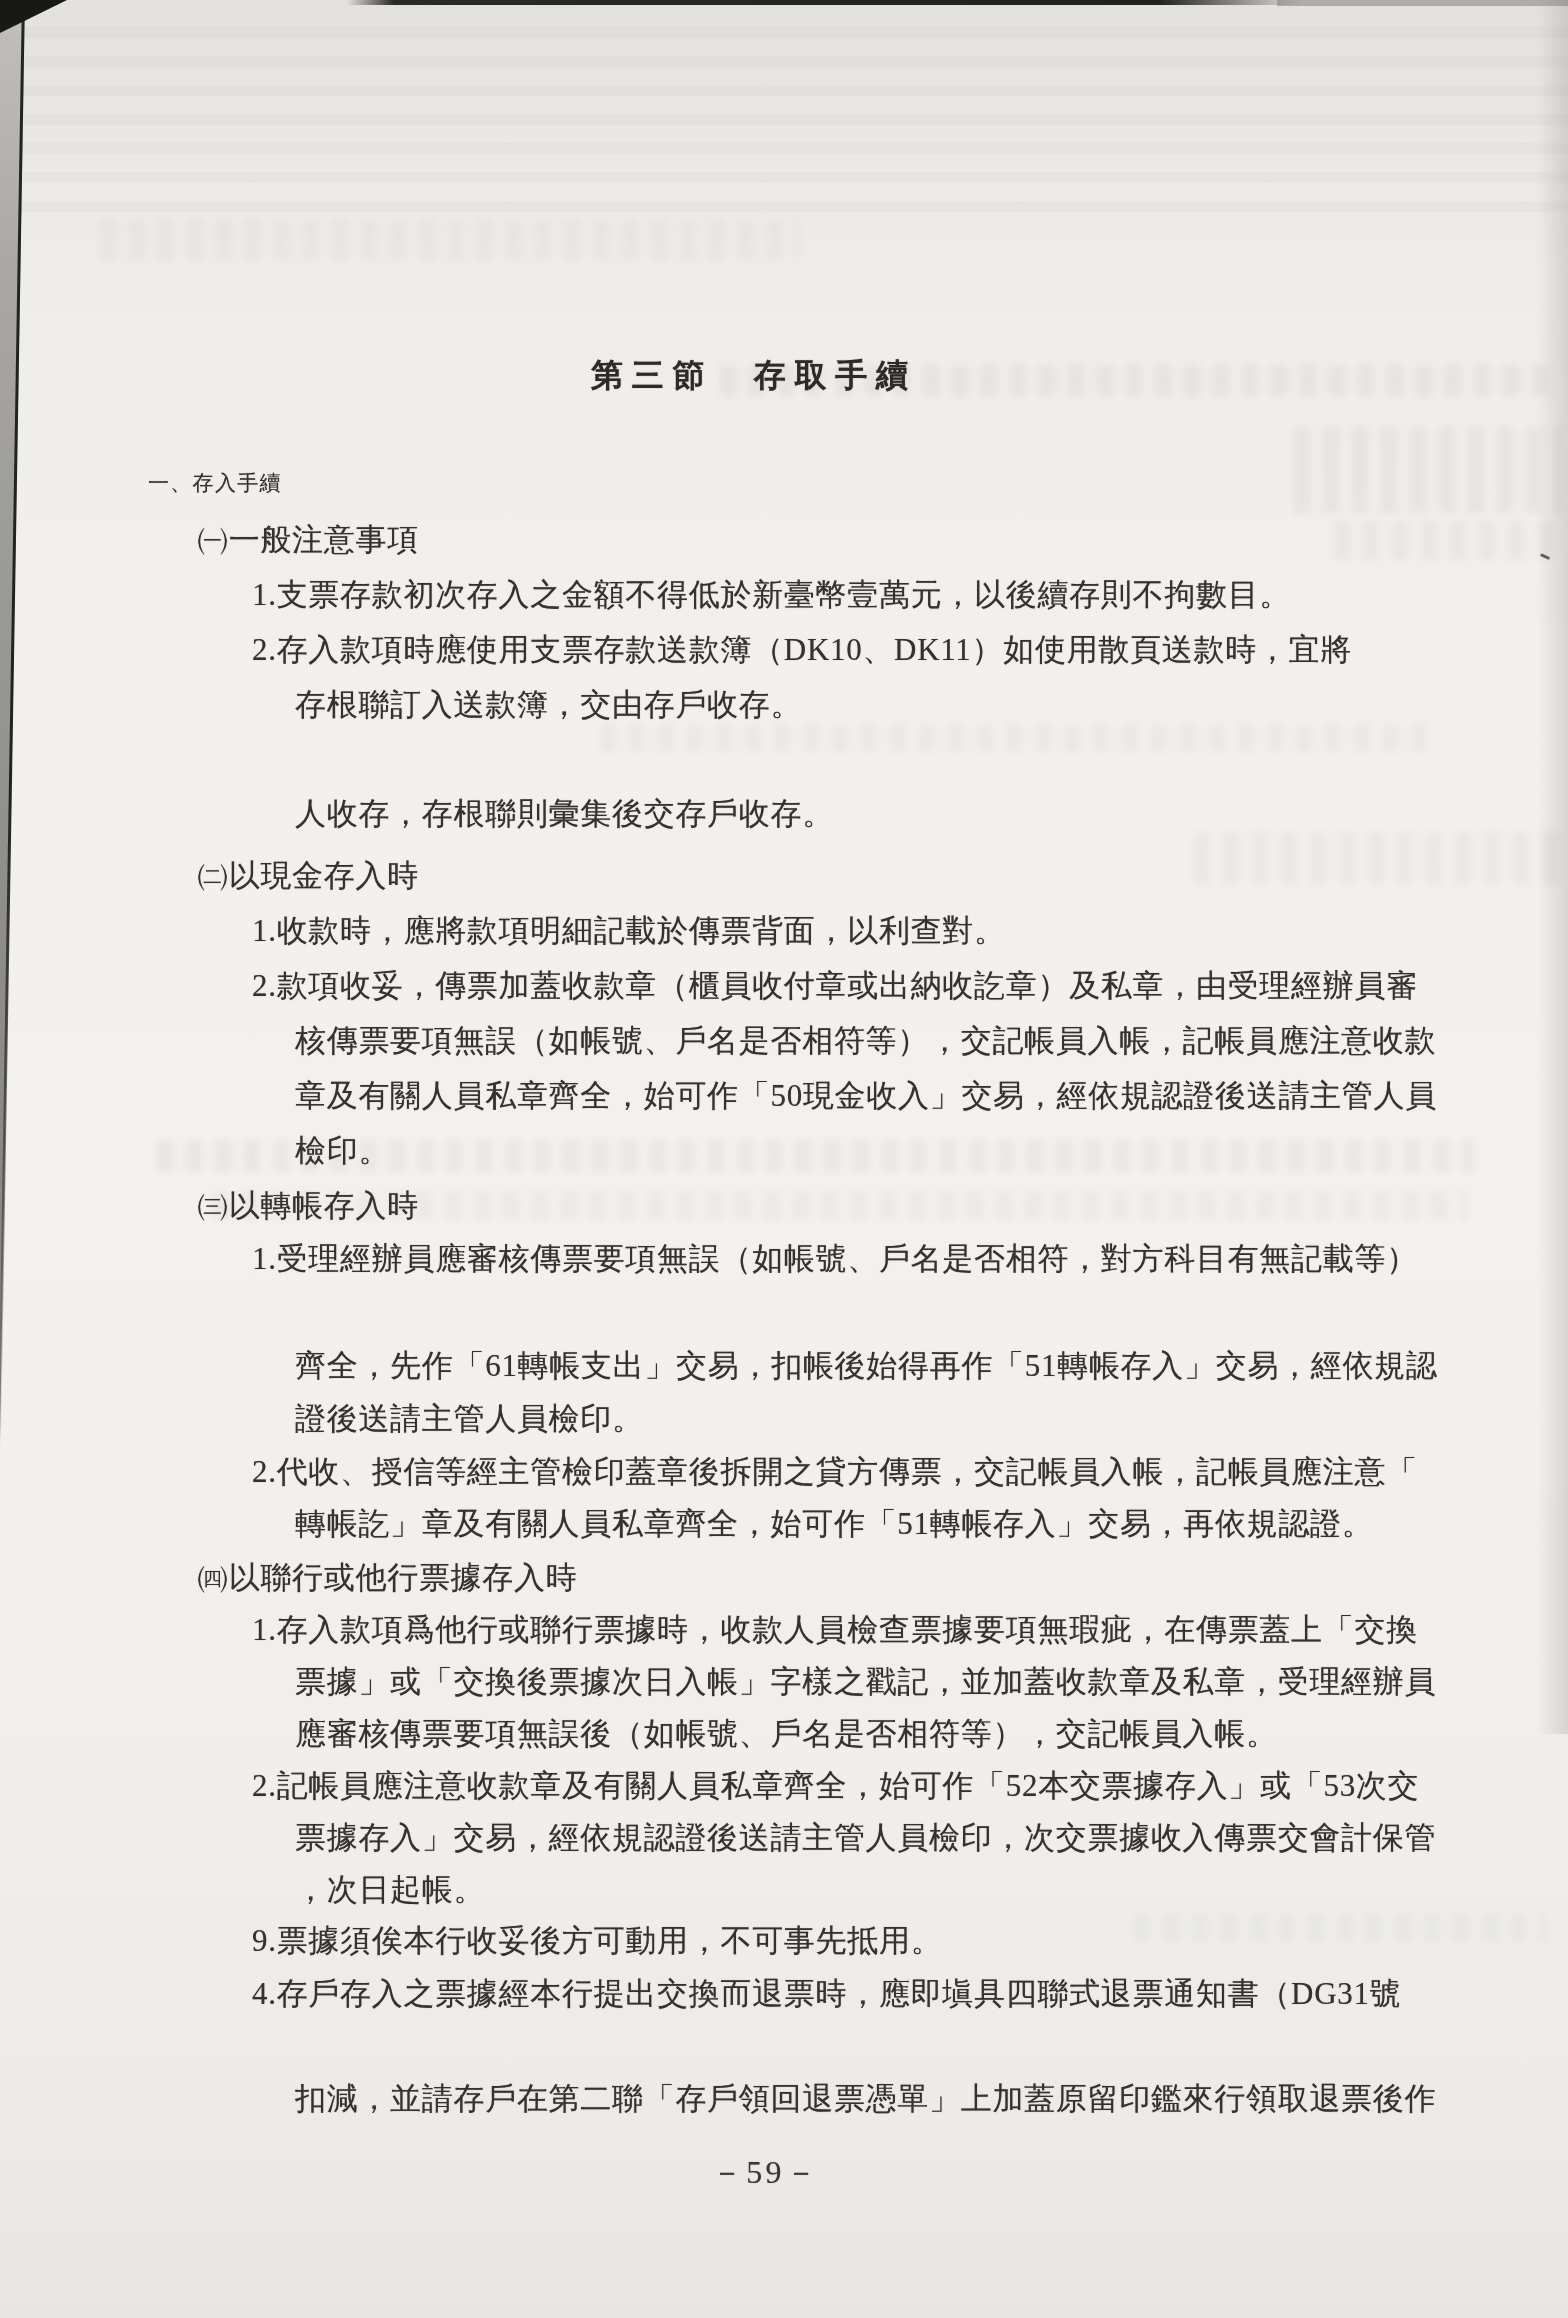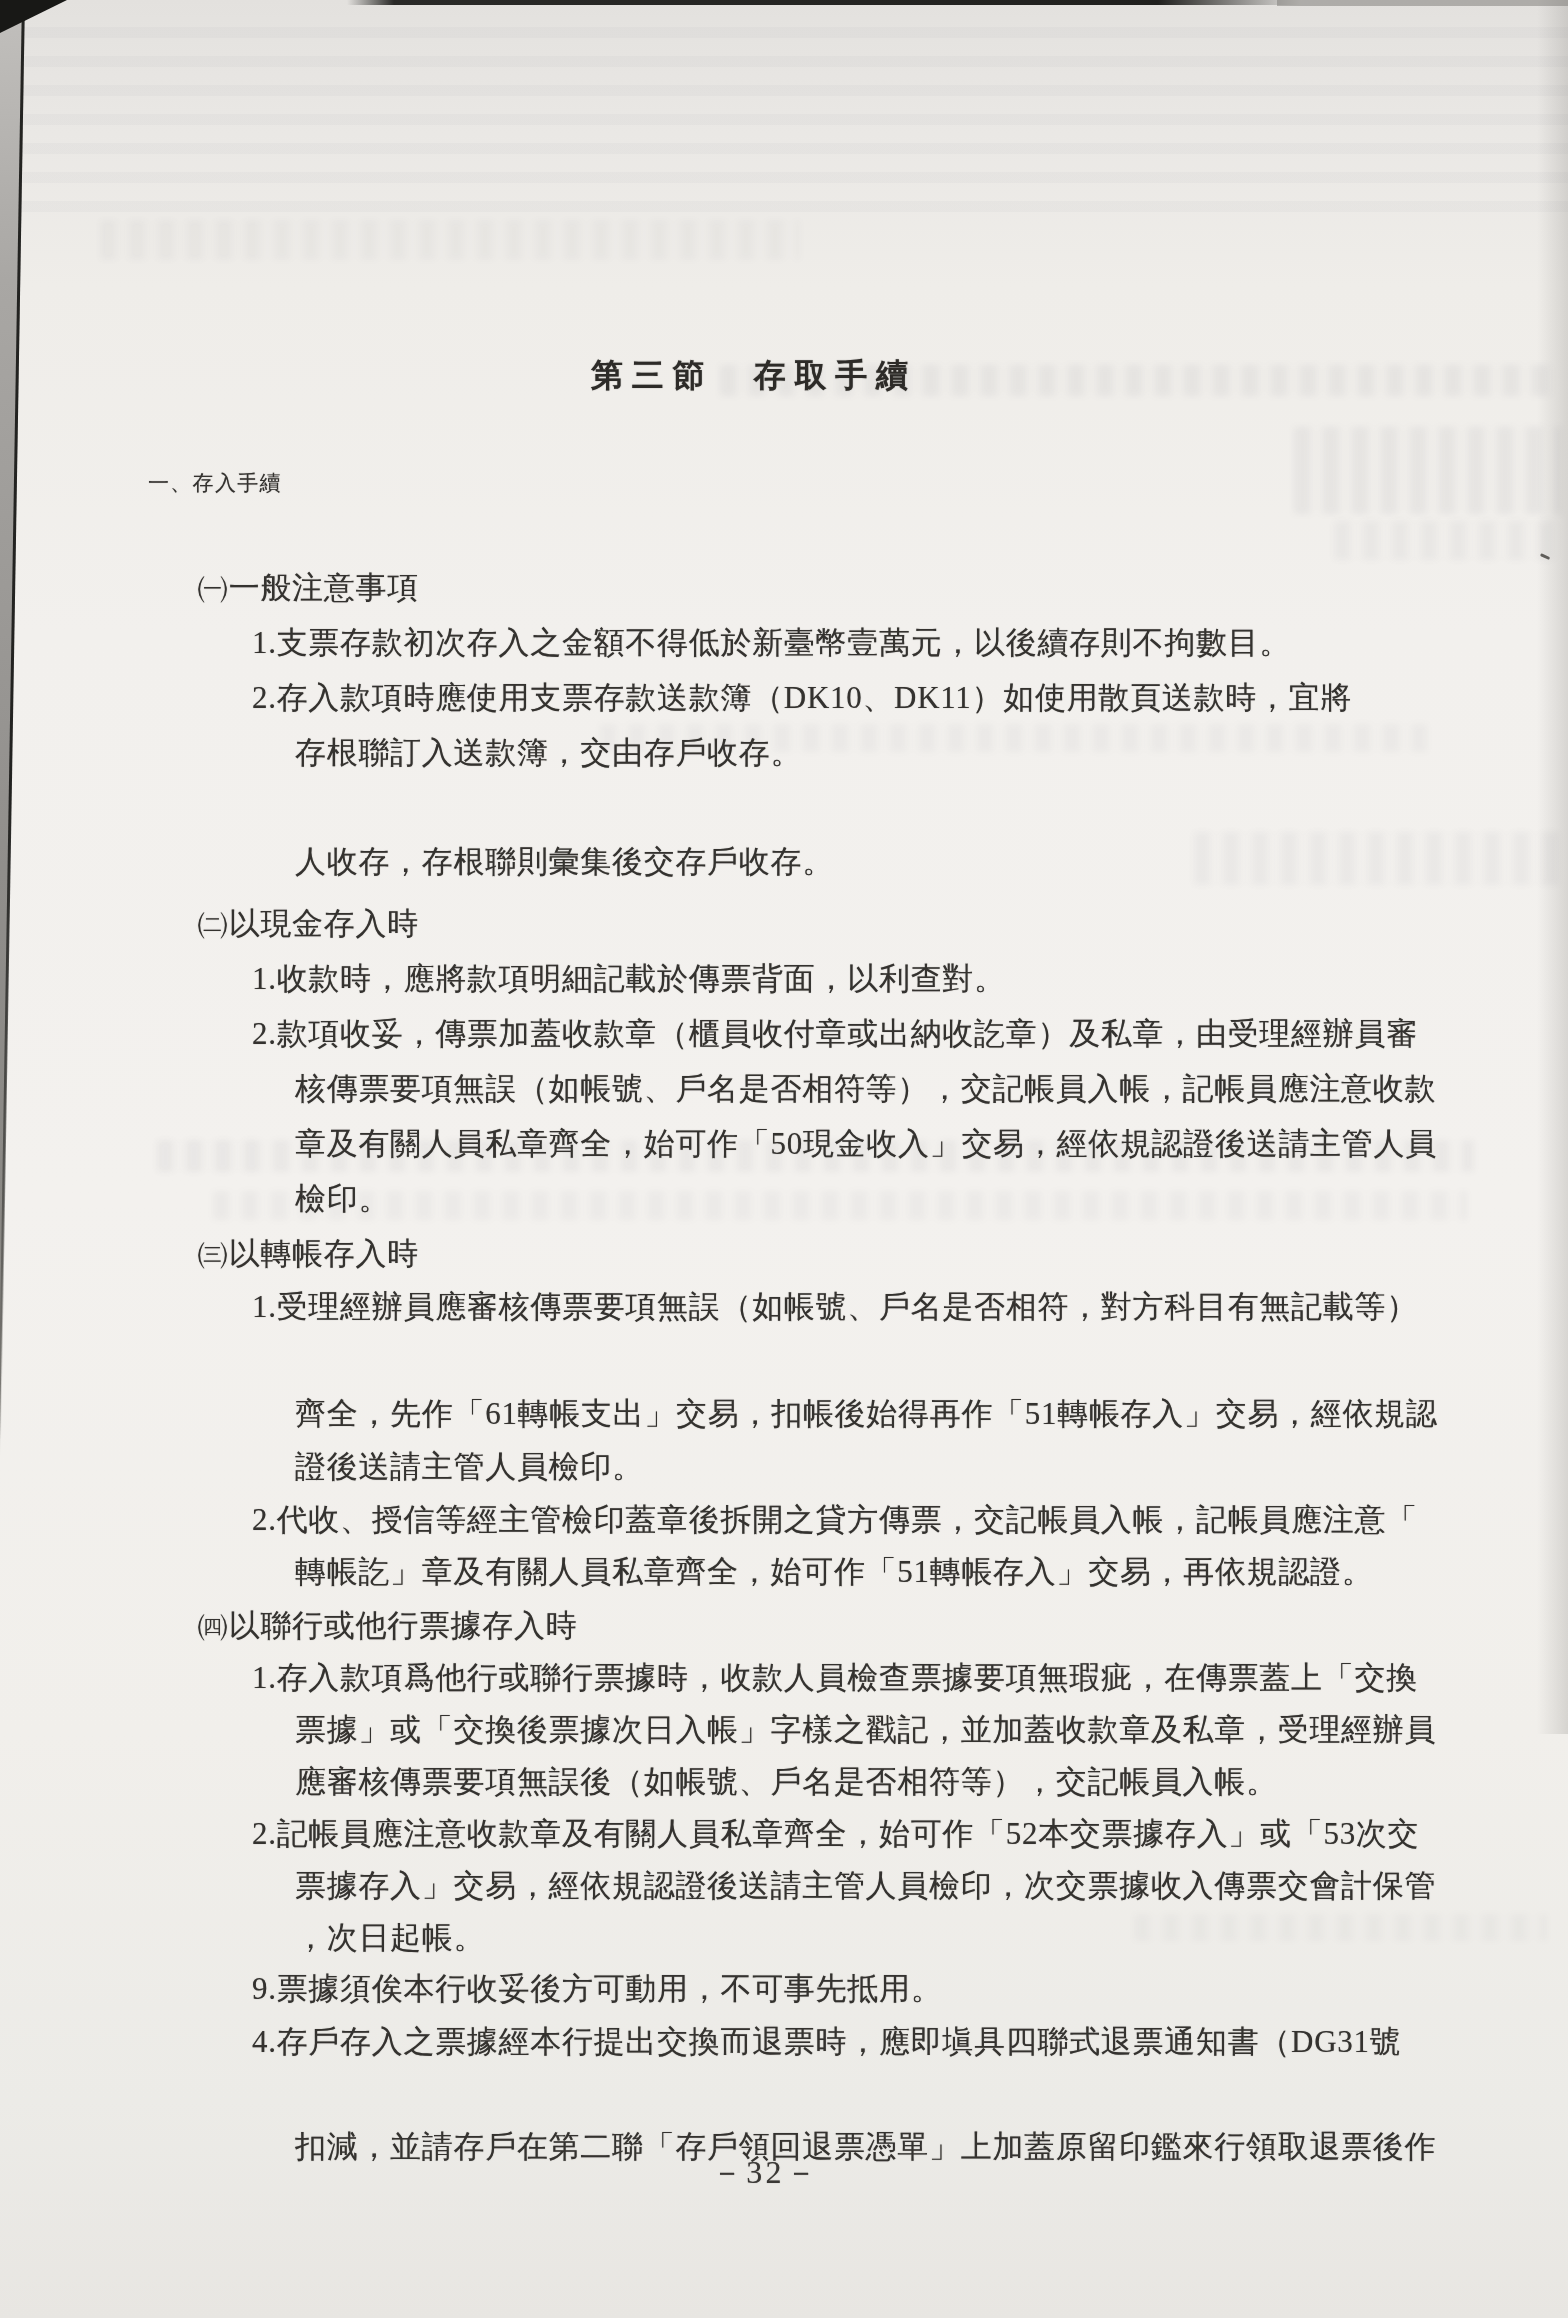--- a/index.html
+++ b/index.html
@@ -34,21 +34,21 @@
   .top-edge{
     position:absolute;top:0;left:347px;width:954px;height:4.7px;
     background:linear-gradient(90deg,rgba(22,22,20,0) 0,rgba(22,22,20,.9) 47px,rgba(22,22,20,.95) 85%,rgba(22,22,20,0) 100%);
   }
   .top-right-band{
     position:absolute;top:0;left:1277px;width:291px;height:6px;background:rgba(122,120,116,.5);
   }
   
   .ln{
     position:absolute;font-size:31px;line-height:40px;color:#34322f;
-    letter-spacing:0.7px;white-space:pre;text-shadow:0 0 0.9px rgba(62,60,56,.55);margin-top:48px;
+    letter-spacing:0.7px;white-space:pre;text-shadow:0 0 0.9px rgba(62,60,56,.55);
   }
   .lv1{left:197px;}
   .lv2{left:252px;}
   .lv3{left:295px;text-align:right;}
   .title{
     position:absolute;left:591px;top:349px;font-size:32px;line-height:52px;
     font-weight:600;letter-spacing:8.7px;color:#2d2b28;white-space:pre;
     text-shadow:0 0 1.1px rgba(50,48,44,.6);
   }
   .section-head{
@@ -120,20 +120,20 @@
   <div class="ln lv2" style="top:1610px">1.存入款項爲他行或聯行票據時，收款人員檢查票據要項無瑕疵，在傳票蓋上「交換</div>
   <div class="ln lv3" style="top:1714px">應審核傳票要項無誤後（如帳號、戶名是否相符等），交記帳員入帳。</div>
   <div class="ln lv3" style="top:1662px">票據」或「交換後票據次日入帳」字樣之戳記，並加蓋收款章及私章，受理經辦員</div>
   <div class="ln lv2" style="top:1766px">2.記帳員應注意收款章及有關人員私章齊全，始可作「52本交票據存入」或「53次交</div>
   <div class="ln lv3" style="top:1818px">票據存入」交易，經依規認證後送請主管人員檢印，次交票據收入傳票交會計保管</div>
   <div class="ln lv3" style="top:1870px">，次日起帳。</div>
   <div class="ln lv2" style="top:1921px">9.票據須俟本行收妥後方可動用，不可事先抵用。</div>
   <div class="ln lv2" style="top:1974px">4.存戶存入之票據經本行提出交換而退票時，應即塡具四聯式退票通知書（DG31號</div>
   <div class="ln lv3" style="top:2079px">扣減，並請存戶在第二聯「存戶領回退票憑單」上加蓋原留印鑑來行領取退票後作</div>
 
-  <div class="page-num">－32－</div>
+  <div class="page-num">－59－</div>
 </div>
 
 <div class="page-edge"></div>
 <div class="corner-wedge"></div>
 <div class="top-edge"></div>
 <div class="top-right-band"></div>
 
 
 </body></html>

